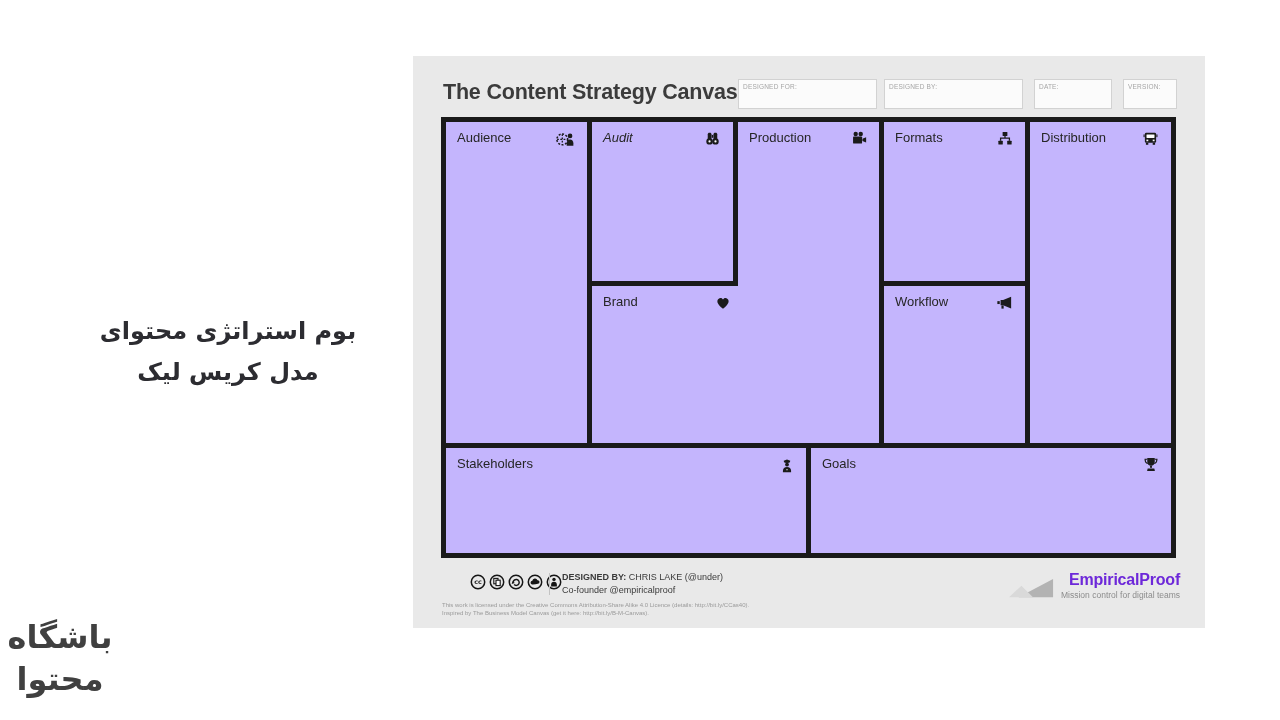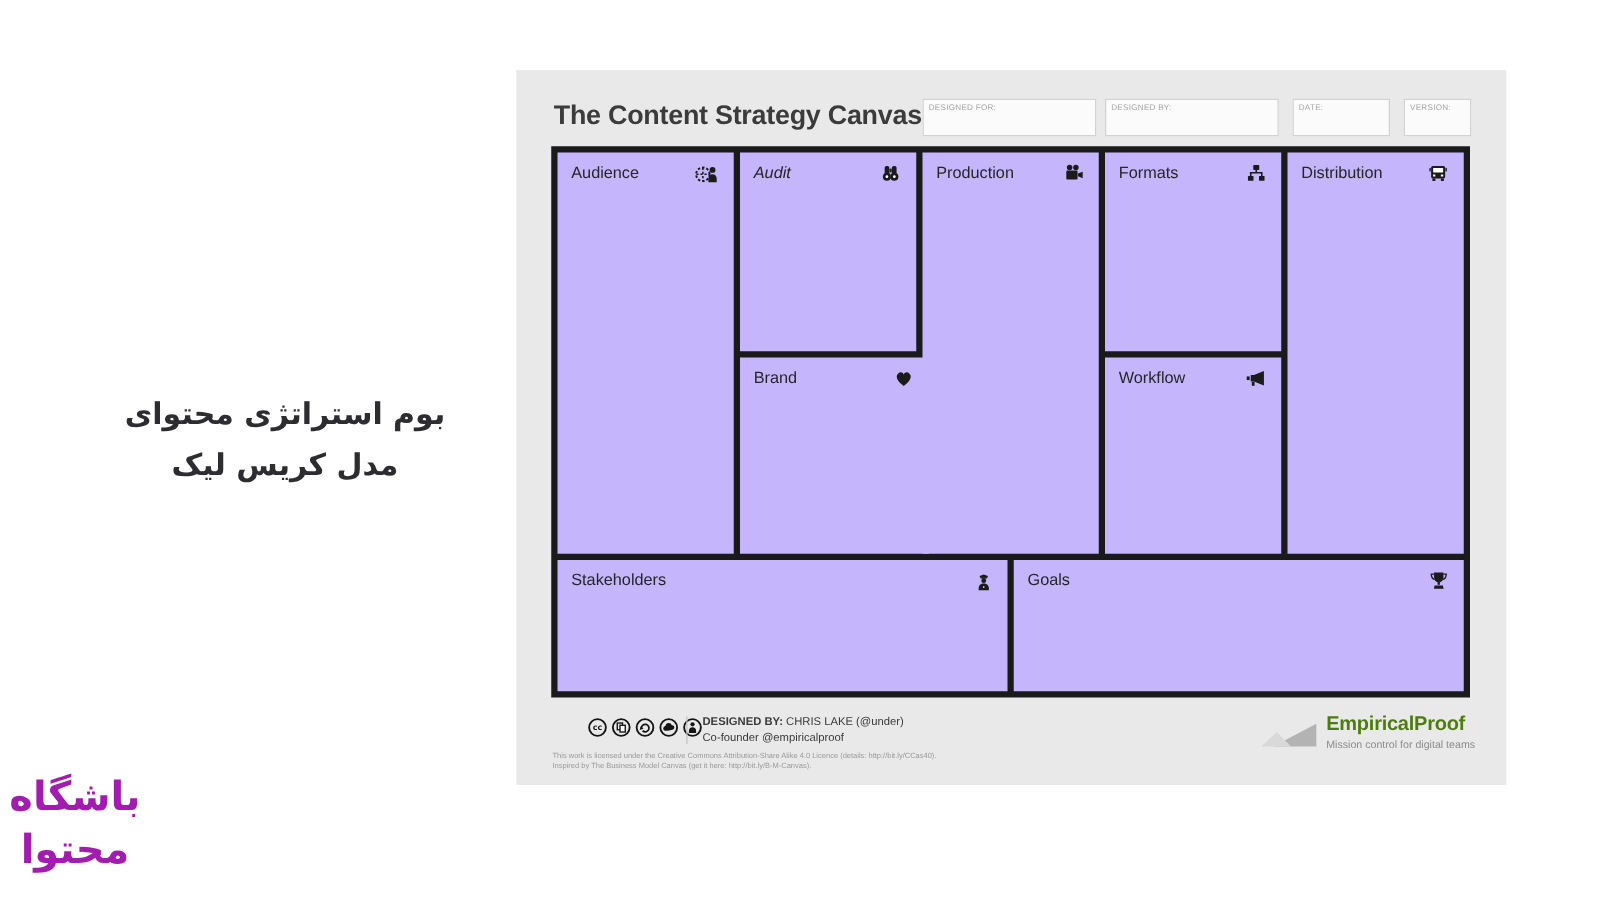--- a/index.html
+++ b/index.html
@@ -14,21 +14,21 @@
   .heading-fa {
     position:absolute; left:78px; top:311px; width:300px;
     text-align:center; direction:rtl;
     font-family:"DejaVu Sans", sans-serif; font-weight:bold;
     font-size:24px; line-height:41px; color:#2c2c31;
   }
   .logo-fa {
     position:absolute; left:4px; top:616px; width:112px;
     text-align:center; direction:rtl;
     font-family:"DejaVu Sans", sans-serif; font-weight:bold;
-    font-size:32px; line-height:42px; color:#a21caf;
+    font-size:32px; line-height:42px; color:#404040;
   }
 
   
   .canvas { position:absolute; left:413px; top:56px; width:792px; height:572px; background:#e9e9e9; }
   .canvas-title {
     position:absolute; left:30px; top:24px;
     font-size:21.5px; font-weight:bold; color:#3b3b3b; letter-spacing:-0.2px;
   }
   .hfield {
     position:absolute; top:23px; height:30px; box-sizing:border-box;
@@ -44,21 +44,21 @@
 
   
   .cc-row { position:absolute; left:29px; top:518px; display:flex; gap:3px;margin-left:28px; }
   .cc-badge { width:16px; height:16px; }
   .foot-divider { position:absolute; left:136px; top:517px; width:1px; height:22px; background:#c3c3c3; }
   .designedby { position:absolute; left:149px; top:515px; font-size:9px; color:#3a3a3a; line-height:12.5px; }
   .designedby .b { font-weight:bold; }
   .smallprint { position:absolute; left:29px; top:546px; font-size:6px; color:#9a9a9a; line-height:7.5px; }
   .ep-mark { position:absolute; left:594px; top:521px; }
   .ep-text { position:absolute; left:648px; top:515px; }
-  .ep-name { font-size:16px; font-weight:bold; color:#4d7c0f; letter-spacing:-0.2px; }
+  .ep-name { font-size:16px; font-weight:bold; color:#6d28d9; letter-spacing:-0.2px;text-align:right; }
   .ep-tag  { font-size:8.5px; color:#8c8c8c; margin-top:1px; }
 </style>
 </head>
 <body>
 
 <div class="page">
 
   <div class="heading-fa" dir="rtl">
     <div>بوم استراتژی محتوای</div>
     <div>مدل کریس لیک</div>

